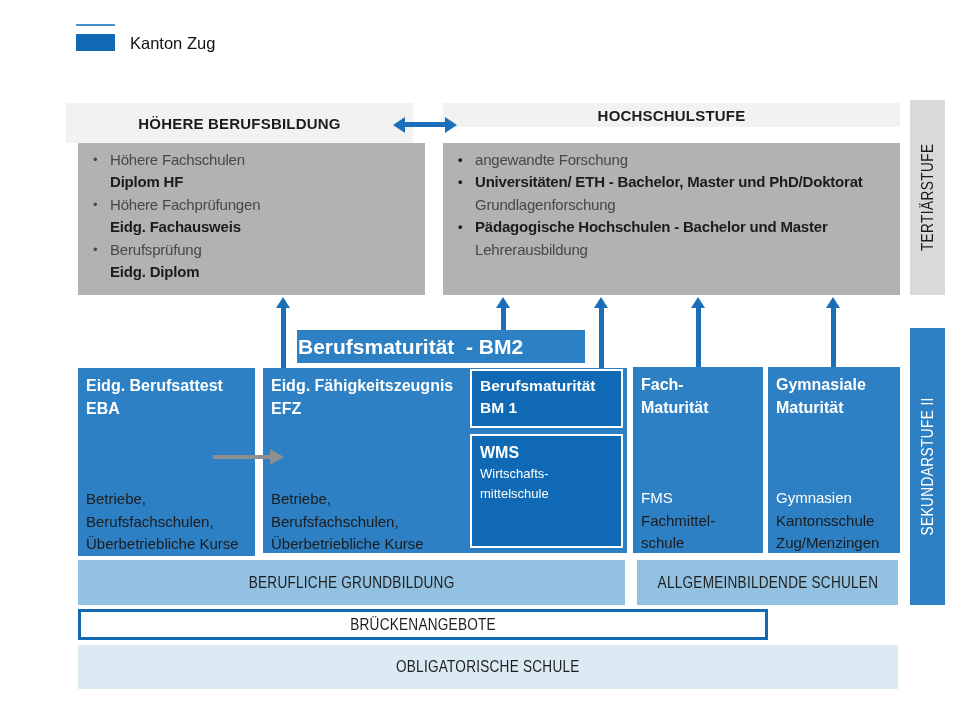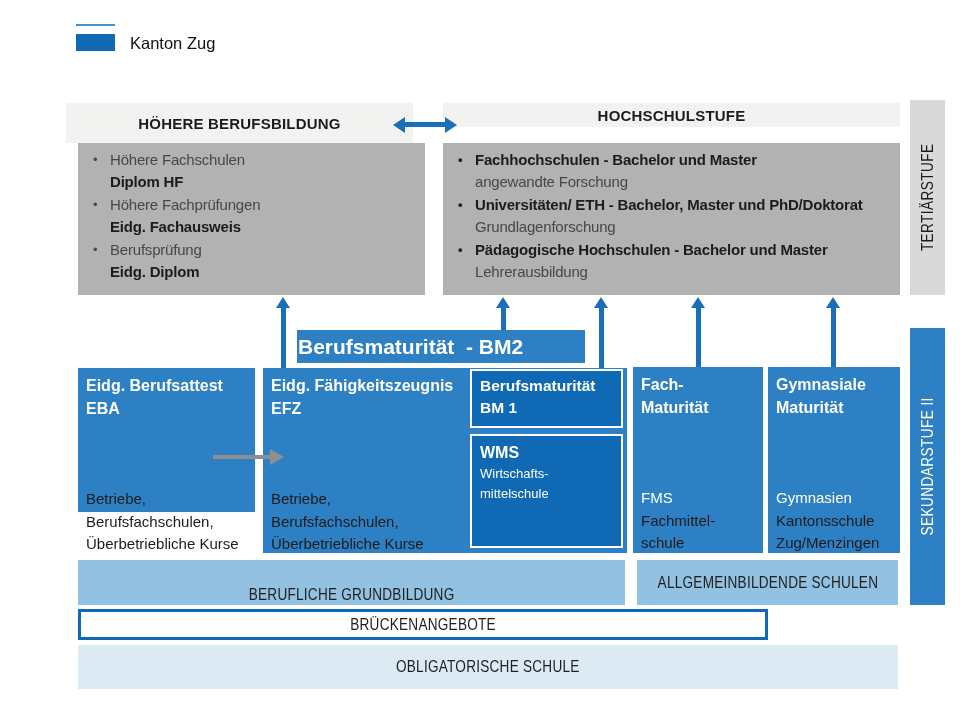--- a/index.html
+++ b/index.html
@@ -60,21 +60,21 @@
 
   
   .dotted{background-image:radial-gradient(rgba(255,255,255,.18) 1px,transparent 1px);background-size:7px 7px;}
 
   
   #bm2{left:297px;top:330px;width:288px;height:33px;background:var(--primary);
        display:flex;align-items:center;color:#fff;font-weight:bold;font-size:21px;padding-left:1px;box-sizing:border-box;white-space:pre;}
 
   
   .bluebox{background:var(--primary);box-sizing:border-box;}
-  #box-eba{left:78px;top:368px;width:177px;height:144px;}
+  #box-eba{left:78px;top:368px;width:177px;height:188px;}
   #box-efz{left:263px;top:368px;width:364px;height:185px;}
   #box-fach{left:633px;top:367px;width:130px;height:186px;}
   #box-gym{left:768px;top:367px;width:132px;height:186px;}
   .bb-title{position:absolute;left:8px;top:7px;color:#fff;font-weight:bold;font-size:16px;line-height:22.5px;white-space:nowrap;}
   .bb-sub{position:absolute;left:8px;top:120px;font-size:15px;line-height:22.5px;color:var(--inkdark);white-space:nowrap;}
   .bb-sub .white-line{color:#fff;}
 
   
   .nested{background:var(--dark);border:2px solid #fff;box-sizing:border-box;color:#fff;}
   #box-bm1{left:470px;top:369px;width:153px;height:59px;padding:4px 8px;font-weight:bold;font-size:15.5px;line-height:22px;}
@@ -84,21 +84,21 @@
 
   
   #gray-arrow{left:213px;top:449px;width:71px;height:16px;}
   #gray-arrow .shaft{position:absolute;left:0;right:13px;top:6px;height:4px;background:var(--grayarrow);}
   #gray-arrow .head{position:absolute;right:0;top:0;width:0;height:0;
       border-top:8px solid transparent;border-bottom:8px solid transparent;border-left:14px solid var(--grayarrow);}
 
   
   .bottombar{display:flex;align-items:center;justify-content:center;color:#1f1f1f;font-size:17px;}
   .condensed{display:inline-block;transform:scaleX(0.8);white-space:nowrap;letter-spacing:.3px;}
-  #bar-berufliche{left:78px;top:560px;width:547px;height:45px;background:var(--lightbar);align-items:flex-end;}
+  #bar-berufliche{left:78px;top:560px;width:547px;height:45px;background:var(--lightbar);}
   #bar-allgemein{left:637px;top:560px;width:261px;height:45px;background:var(--lightbar);}
   #bar-bruecken{left:78px;top:609px;width:690px;height:31px;background:#fff;border:3px solid var(--dark);box-sizing:border-box;}
   #bar-obligatorisch{left:78px;top:645px;width:820px;height:44px;background:var(--palebar);}
 </style>
 </head>
 <body>
 
 <div class="canvas">
 
   <div class="abs" id="logo-line"></div>
@@ -132,21 +132,20 @@
     <div class="gitem">
       <span class="bullet g-plain">•</span>
       <div class="g-plain">Berufsprüfung</div>
       <div class="g-bold">Eidg. Diplom</div>
     </div>
   </div>
 
   <div class="abs graybox" id="gray-right">
     <div class="gitem">
       <span class="bullet g-bold">•</span>
-      <div class="g-bold">Fachhochschulen - Bachelor und Master</div>
       <div class="g-plain">angewandte Forschung</div>
     </div>
     <div class="gitem">
       <span class="bullet g-bold">•</span>
       <div class="g-bold">Universitäten/ ETH - Bachelor, Master und PhD/Doktorat</div>
       <div class="g-plain">Grundlagenforschung</div>
     </div>
     <div class="gitem">
       <span class="bullet g-bold">•</span>
       <div class="g-bold">Pädagogische Hochschulen - Bachelor und Master</div>

